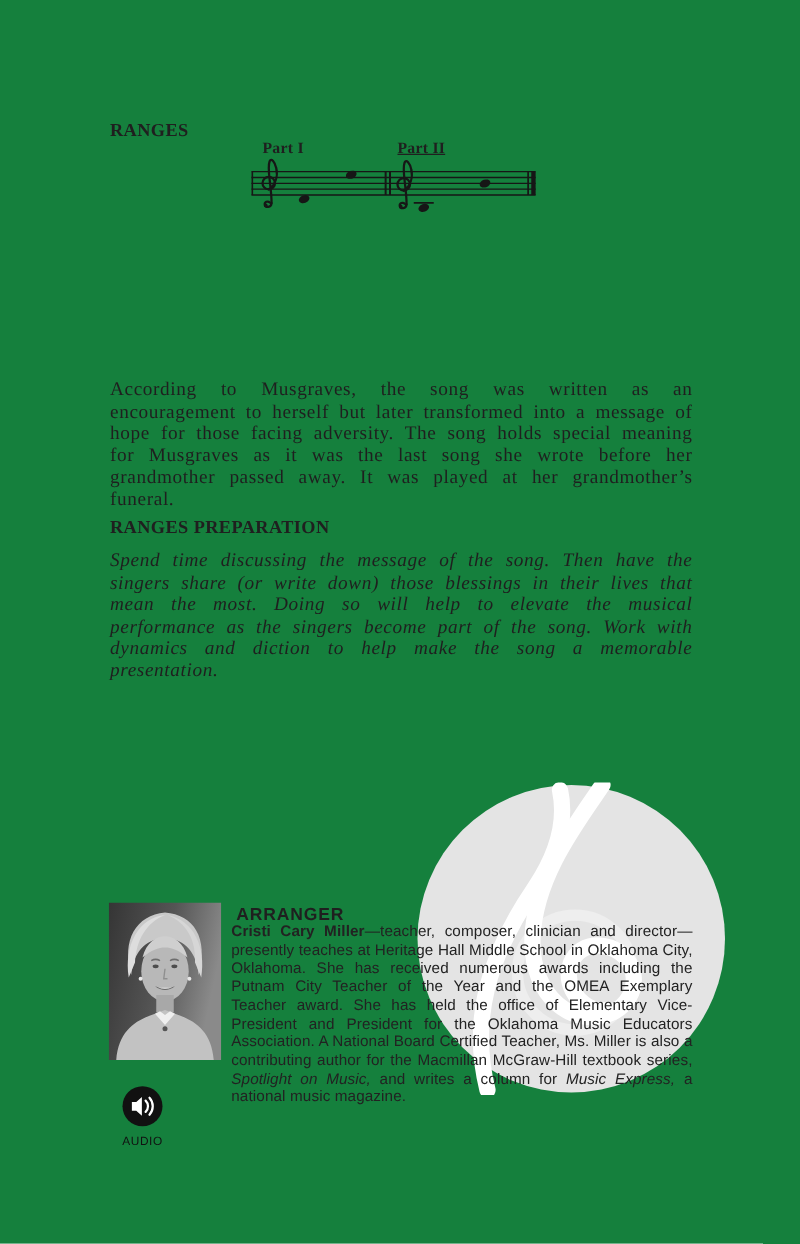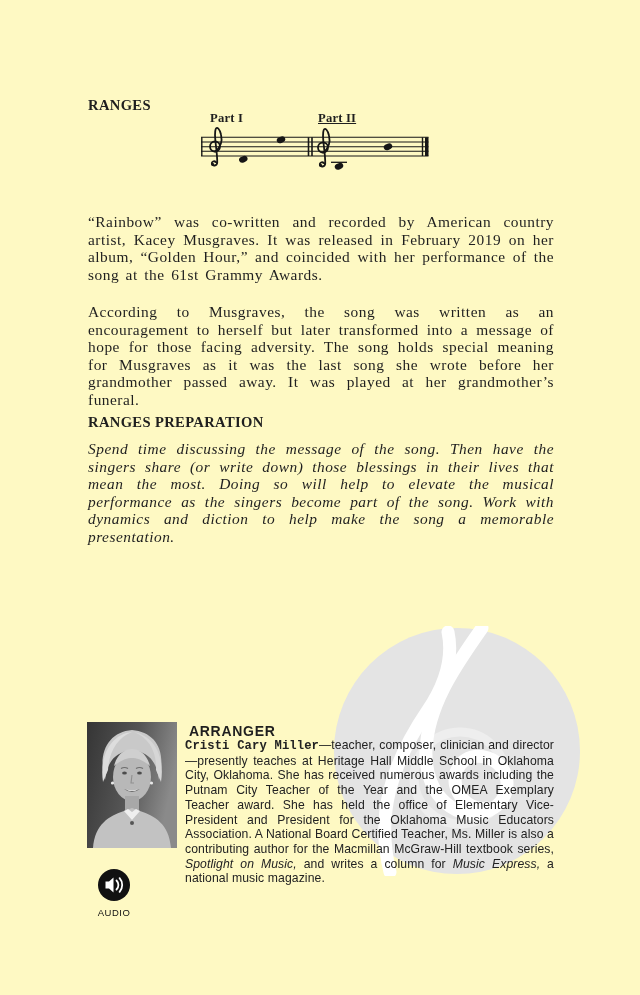--- a/index.html
+++ b/index.html
@@ -1,20 +1,20 @@
 <!DOCTYPE html>
 <html><head>
 <meta charset="utf-8">
 <style>
   html, body { margin:0; padding:0; background:#ffffff; }
   .page {
     position: relative;
     width: 640px;
     height: 995px;
-    background: #fef9c3;
+    background: #15803d;
     overflow: hidden;
     font-family: "Liberation Serif", serif;
     color: #1f1f1f;
   }
   
   .watermark {
     position: absolute;
     left: 332px; top: 626px;
     width: 250px; height: 250px;
     z-index: 0;
@@ -86,21 +86,21 @@
     width: 369px;
     margin: 0;
     text-align: justify;
     font-family: "Liberation Sans", sans-serif;
     font-size: 12.2px;
     line-height: 14.7px;
     letter-spacing: 0.1px;
     color: #222;
     z-index: 2;
   }
-  #arranger-bio b { font-weight: bold; font-family: Liberation Mono, monospace; }
+  #arranger-bio b { font-weight: bold; }
   
   .audio-block {
     position: absolute;
     left: 94px; top: 868px;
     width: 40px;
     text-align: center;
     z-index: 2;
   }
   .audio-label {
     display: block;
@@ -172,21 +172,20 @@
 
       <ellipse cx="0" cy="0" rx="4.4" ry="3.1" transform="translate(42.3,35.3) rotate(-20)" fill="#161616"></ellipse>
       <ellipse cx="0" cy="0" rx="4.4" ry="3.1" transform="translate(80,15.8) rotate(-20)" fill="#161616"></ellipse>
 
       <line x1="130" y1="38.3" x2="146" y2="38.3" stroke="#161616" stroke-width="1.3"></line>
       <ellipse cx="0" cy="0" rx="4.4" ry="3.1" transform="translate(138,42.3) rotate(-20)" fill="#161616"></ellipse>
       <ellipse cx="0" cy="0" rx="4.4" ry="3.1" transform="translate(187,22.8) rotate(-20)" fill="#161616"></ellipse>
     </svg>
   </div>
 
-  <p id="perf-para1" class="body-para">“Rainbow” was co-written and recorded by American country artist, Kacey Musgraves. It was released in February 2019 on her album, “Golden Hour,” and coincided with her performance of the song at the 61st Grammy Awards.</p>
   <p id="perf-para2" class="body-para">According to Musgraves, the song was written as an encouragement to herself but later transformed into a message of hope for those facing adversity. The song holds special meaning for Musgraves as it was the last song she wrote before her grandmother passed away. It was played at her grandmother’s funeral.</p>
 
   <h2 id="choral-heading" class="sec-heading">RANGES PREPARATION</h2>
   <p id="choral-para" class="body-para">Spend time discussing the message of the song. Then have the singers share (or write down) those blessings in their lives that mean the most. Doing so will help to elevate the musical performance as the singers become part of the song. Work with dynamics and diction to help make the song a memorable presentation.</p>
 
   <svg class="arranger-photo" viewBox="0 0 90 126" aria-hidden="true">
     <defs>
       <linearGradient id="pbg" x1="0" y1="0" x2="1" y2="0.3">
         <stop offset="0" stop-color="#353535"></stop>
         <stop offset="0.55" stop-color="#555555"></stop>

